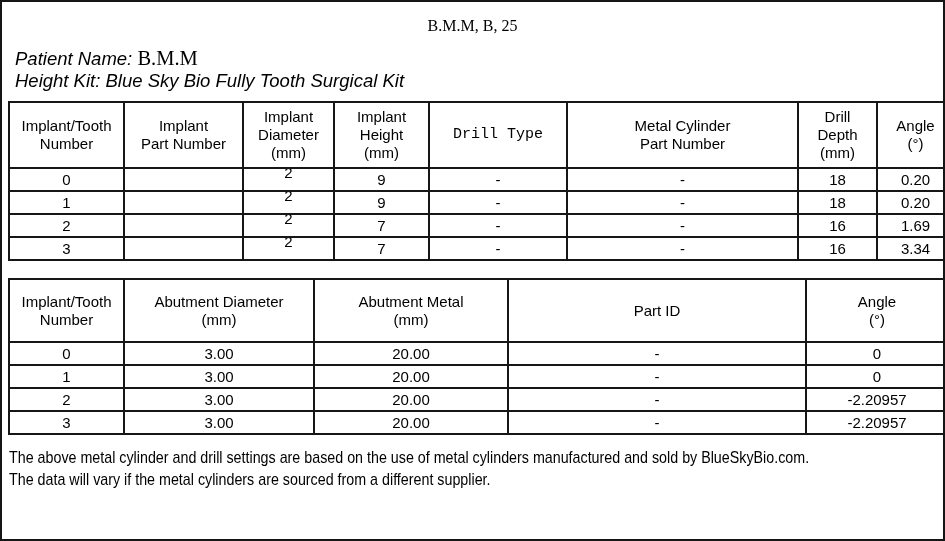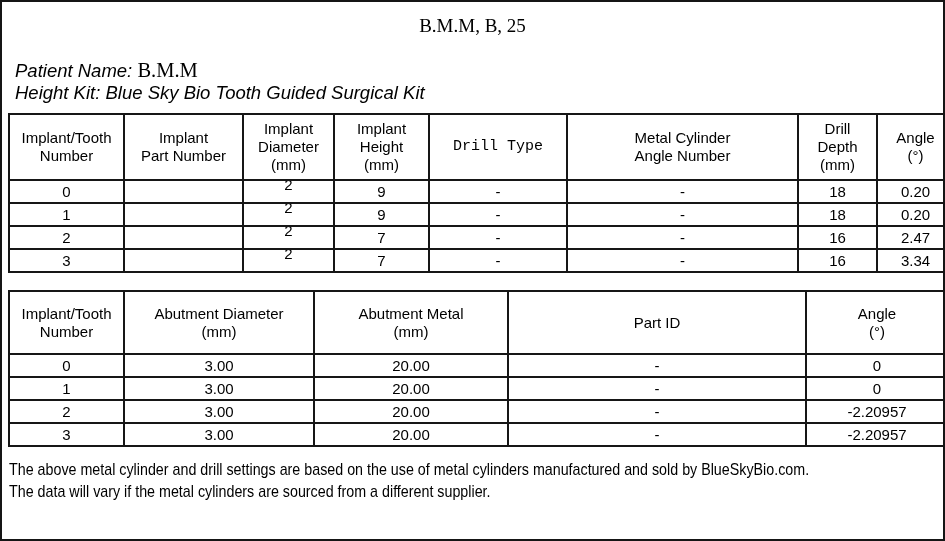--- a/index.html
+++ b/index.html
@@ -11,25 +11,25 @@
     border: 2px solid #151515;
     background: #ffffff;
     font-family: "Liberation Sans", sans-serif;
     color: #000;
     overflow: hidden;
   }
   .title {
     margin-top: 12px;
     text-align: center;
     font-family: "Liberation Serif", serif;
-    font-size: 19px;
+    font-size: 16px;
     line-height: 24px;
   }
   .info {
-    margin: 21px 0 0 13px;
+    margin: 9px 0 0 13px;
   }
   .info-line {
     font-style: italic;
     font-size: 18.5px;
     line-height: 22px;
     white-space: nowrap;
   }
   .val-serif {
     font-style: normal;
     font-family: "Liberation Serif", serif;
@@ -99,40 +99,40 @@
 
   <div class="title">B.M.M, B, 25</div>
 
   <div class="info">
     <div class="info-line">
       <span>Patient Name:</span>
       <span class="val-serif">B.M.M</span>
     </div>
     <div class="info-line">
       <span>Height Kit:</span>
-      <span>Blue Sky Bio Tooth Guided Surgical Kit</span>
+      <span>Blue Sky Bio Fully Tooth Surgical Kit</span>
     </div>
   </div>
 
   <table class="tbl implant-table">
       <thead>
         <tr>
           <th>Implant/Tooth
 Number</th>
           <th>Implant
 Part Number</th>
           <th>Implant
 Diameter
 (mm)</th>
           <th>Implant
 Height
 (mm)</th>
           <th>Drill Type</th>
           <th>Metal Cylinder
-Angle Number</th>
+Part Number</th>
           <th>Drill
 Depth
 (mm)</th>
           <th>Angle
 (°)</th>
         </tr>
       </thead>
       <tbody>
         <tr>
           <td><span>0</span></td>
@@ -155,21 +155,21 @@
           <td><span>0.20</span></td>
         </tr>
         <tr>
           <td><span>2</span></td>
           <td><span></span></td>
           <td><span>2</span></td>
           <td><span>7</span></td>
           <td><span>-</span></td>
           <td><span>-</span></td>
           <td><span>16</span></td>
-          <td><span>2.47</span></td>
+          <td><span>1.69</span></td>
         </tr>
         <tr>
           <td><span>3</span></td>
           <td><span></span></td>
           <td><span>2</span></td>
           <td><span>7</span></td>
           <td><span>-</span></td>
           <td><span>-</span></td>
           <td><span>16</span></td>
           <td><span>3.34</span></td>

